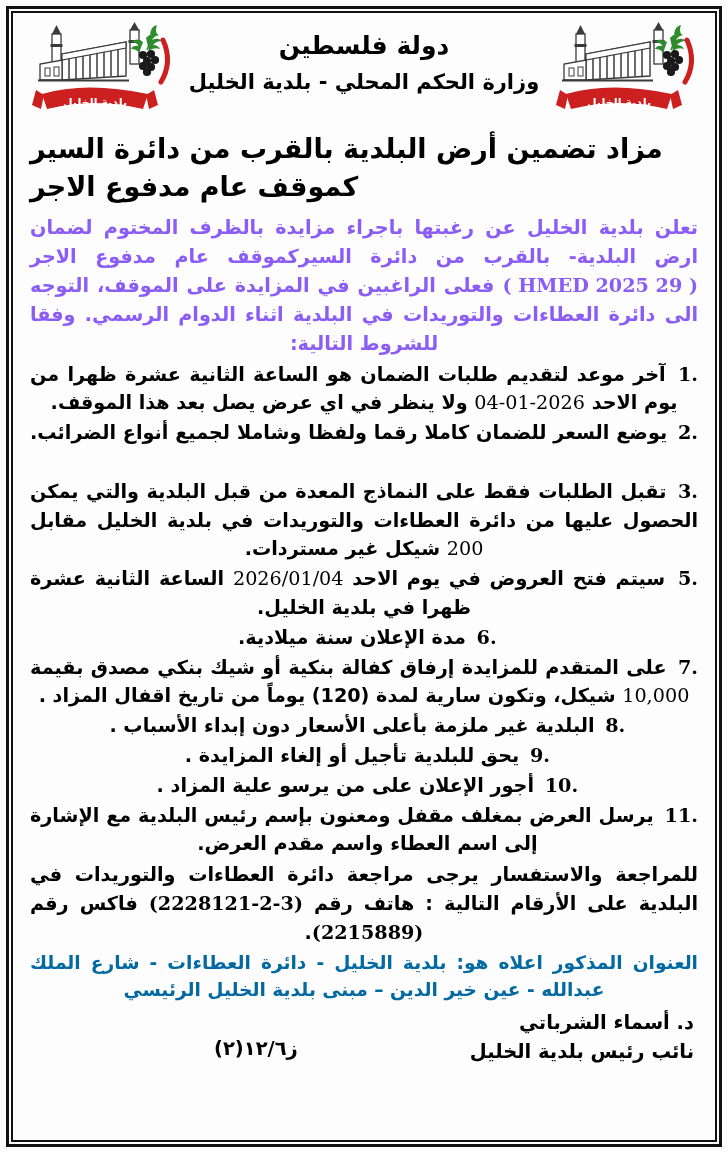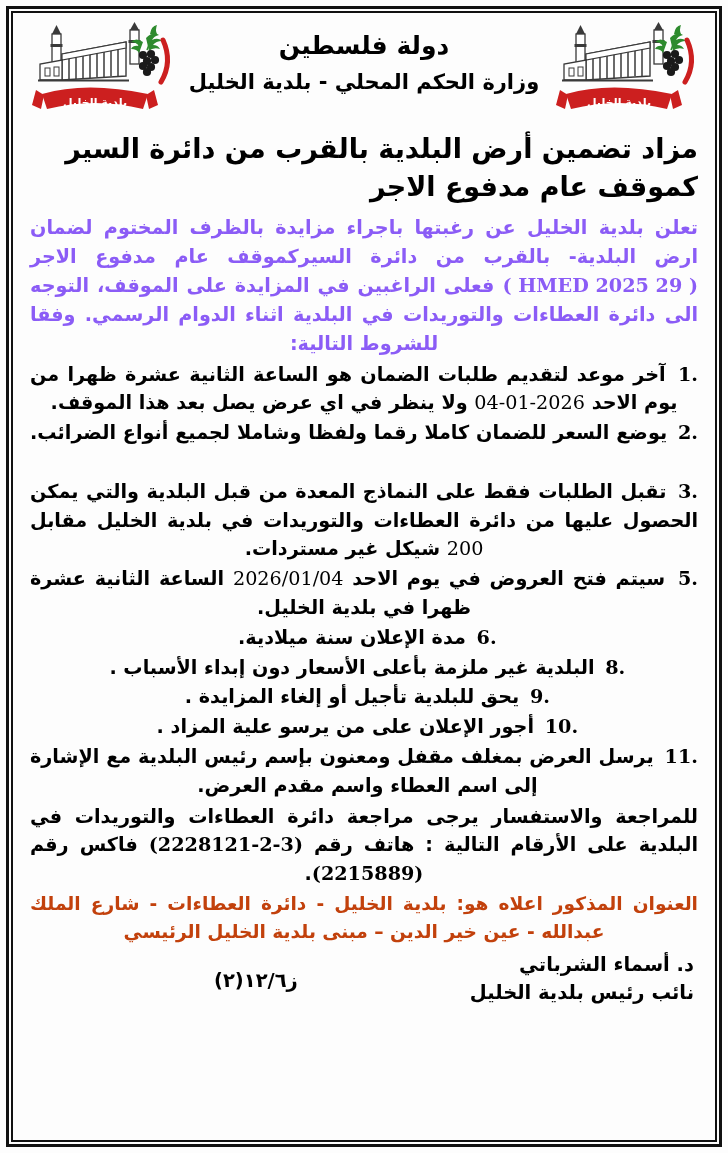--- a/index.html
+++ b/index.html
@@ -80,21 +80,21 @@
   .emblem {
     width: 152px;
     height: 100px;
     position: relative;
     flex: 0 0 152px;
   }
   .emblem svg { display: block; width: 152px; height: 100px; }
 
   
   .title-block {
-    text-align: right;
+    text-align: left;
     margin-top: 4px;
     padding: 0 6px;
   }
   .title-line {
     font-size: 27px;
     font-weight: 700;
     color: #000;
     line-height: 1.42;
     letter-spacing: -0.3px;
   }
@@ -167,21 +167,21 @@
     font-weight: 700;
     direction: ltr;
     unicode-bidi: embed;
     display: inline-block;
   }
 
   .address-block {
     font-size: 18.6px;
     font-weight: 700;
     line-height: 1.5;
-    color: #c2410c;
+    color: #0369a1;
     text-align: justify;
     text-align-last: center;
     margin-top: 1px;
   }
 
   
   .signature-area {
     margin-top: 5px;
     position: relative;
     height: 70px;
@@ -201,21 +201,21 @@
   }
   .sig-role {
     font-size: 19.5px;
     font-weight: 700;
     color: #000;
     line-height: 1.45;
   }
   .doc-code {
     position: absolute;
     left: 184px;
-    top: 18px;
+    top: 28px;
     font-size: 19.5px;
     font-weight: 700;
     color: #000;
   }
 </style>
 </head>
 <body>
 
 <div class="page">
 
@@ -375,20 +375,26 @@
           <span class="lat">2026/01/04</span>
           <span>الساعة الثانية عشرة ظهرا في بلدية الخليل.</span>
         </li>
         <li>
           <span class="num">6.</span>
           <span>مدة الإعلان سنة ميلادية.</span>
           <span class="lat"></span>
           <span></span>
         </li>
         <li>
+          <span class="num">7.</span>
+          <span>على المتقدم للمزايدة إرفاق كفالة بنكية أو شيك بنكي مصدق بقيمة</span>
+          <span class="lat">10,000</span>
+          <span>شيكل، وتكون سارية لمدة (120) يوماً من تاريخ اقفال المزاد .</span>
+        </li>
+        <li>
           <span class="num">8.</span>
           <span>البلدية غير ملزمة بأعلى الأسعار دون إبداء الأسباب .</span>
           <span class="lat"></span>
           <span></span>
         </li>
         <li>
           <span class="num">9.</span>
           <span>يحق للبلدية تأجيل أو إلغاء المزايدة .</span>
           <span class="lat"></span>
           <span></span>

